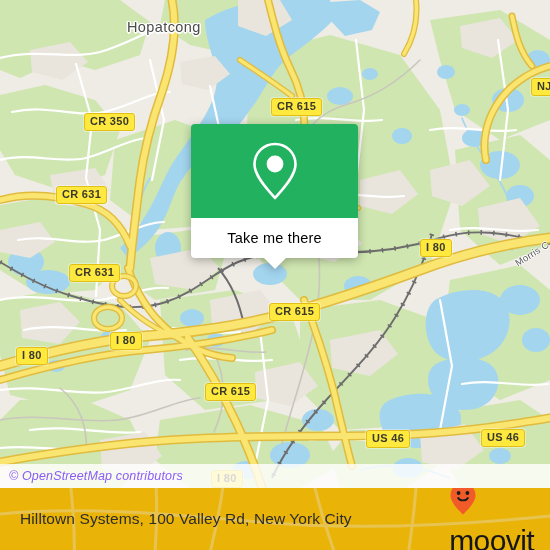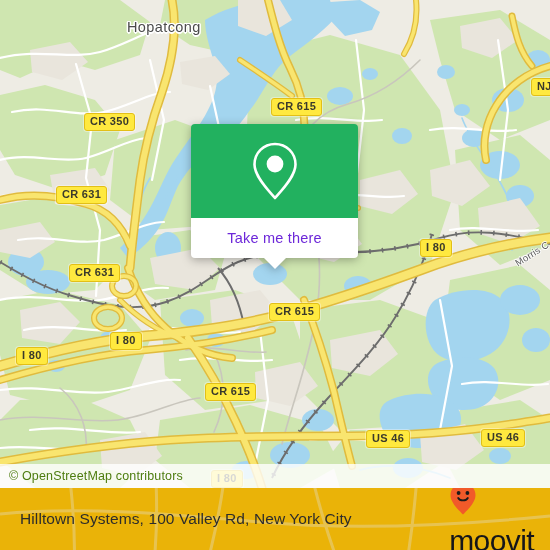--- a/index.html
+++ b/index.html
@@ -32,29 +32,29 @@
     padding:1px 5px 2px 5px;white-space:nowrap;line-height:13px;
     box-shadow:0 0 0 1px rgba(255,255,255,.35);
   }
 
   
   #popup{position:absolute;left:191px;top:124px;width:167px;filter:drop-shadow(0 2px 5px rgba(0,0,0,.30));}
   #popup-head{height:94px;background:#22b15f;border-radius:4px 4px 0 0;
               display:flex;align-items:center;justify-content:center;}
   #popup-foot{height:40px;background:#fff;border-radius:0 0 4px 4px;
               display:flex;align-items:center;justify-content:center;}
-  #popup-foot span{color:#6d28d9;font-size:14.5px;letter-spacing:.2px;}
+  #popup-foot span{color:#000000;font-size:14.5px;letter-spacing:.2px;}
   #popup-tip{position:absolute;left:50%;top:134px;margin-left:-11px;width:0;height:0;
              border-left:11px solid transparent;border-right:11px solid transparent;
              border-top:11px solid #fff;}
 
   
   #attrib{position:absolute;left:0;top:464px;width:550px;height:24px;
           background:rgba(255,255,255,.80);display:flex;align-items:center;}
-  #attrib span{color:#4d7c0f;font-size:12.5px;padding-left:9px;letter-spacing:.15px;}
+  #attrib span{color:#8b5cf6;font-size:12.5px;padding-left:9px;letter-spacing:.15px;font-style:italic;}
 
   
   #footer{position:absolute;left:0;top:488px;width:550px;height:62px;background:#eab308;
           display:flex;align-items:center;overflow:hidden;}
   #footer-watermark{position:absolute;left:0;top:-70px;width:550px;height:200px;opacity:.35;}
   #footer-title{position:relative;color:#2c2c2c;font-size:15.5px;letter-spacing:.1px;
                 padding-left:20px;white-space:nowrap;}
   #brand{position:absolute;right:16px;top:50%;transform:translateY(-50%);
          display:flex;align-items:flex-start;gap:10px;flex-direction:column;}
   #brand-name{color:#15161a;font-size:30px;letter-spacing:-.6px;line-height:30px;}

